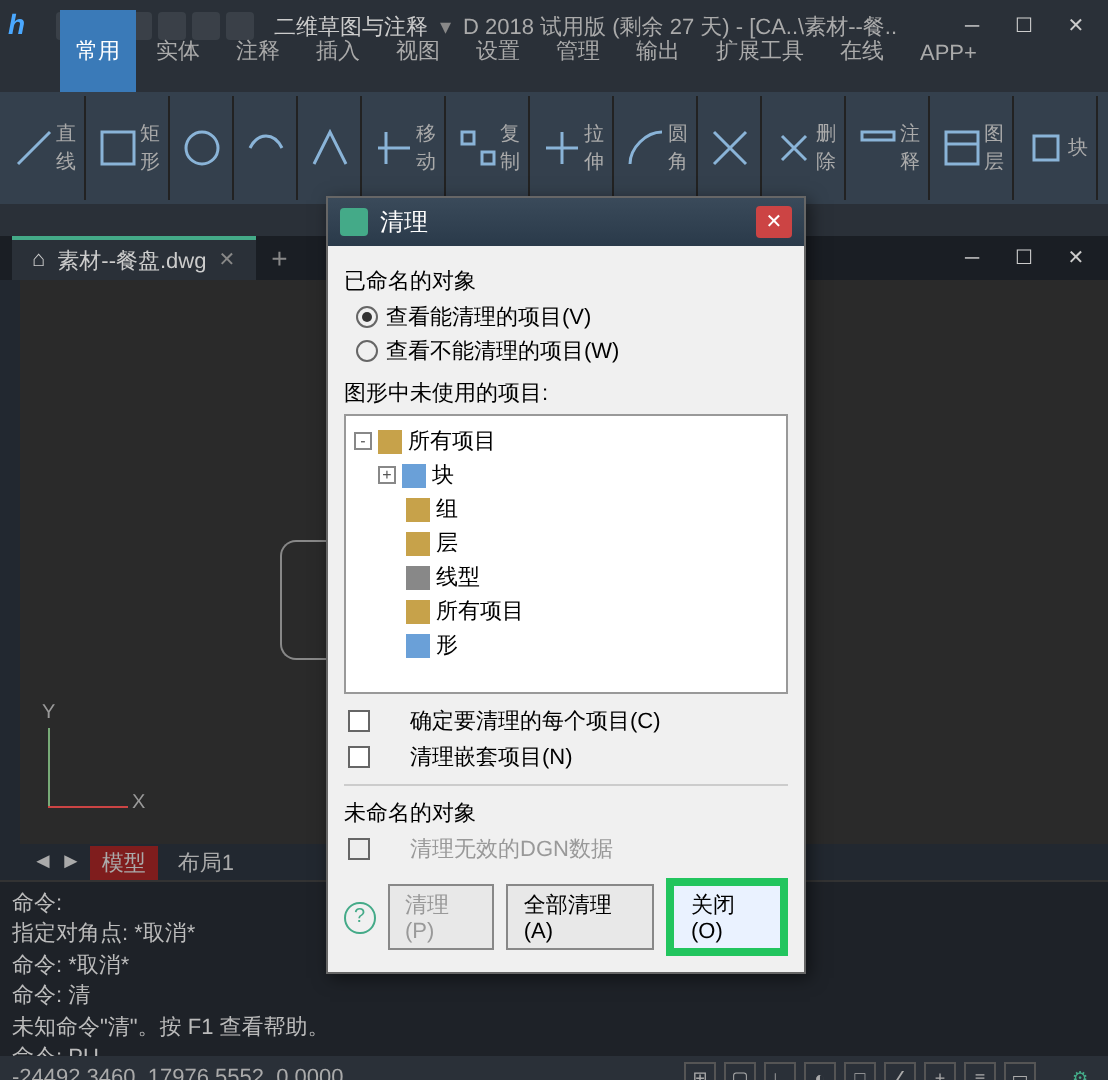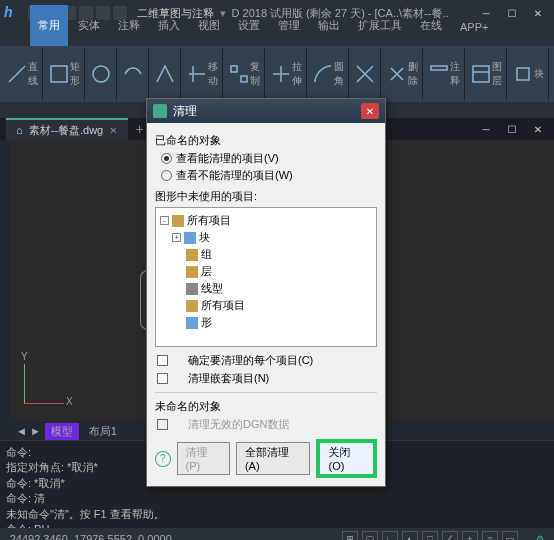--- a/index.html
+++ b/index.html
@@ -30,29 +30,29 @@
 .sidebar{width:10px;background:#222830}
 .canvas{flex:1;background:#2a2a2a;position:relative}
 .axis{position:absolute;bottom:18px;left:14px}
 .axis-y{position:absolute;bottom:0;left:0;width:1px;height:40px;background:#7a7}
 .axis-x{position:absolute;bottom:0;left:0;width:40px;height:1px;background:#c44}
 .axis-ly{position:absolute;bottom:42px;left:-3px;color:#999;font-size:10px}
 .axis-lx{position:absolute;bottom:-3px;left:42px;color:#999;font-size:10px}
 .sketch{position:absolute;top:130px;left:130px;width:30px;height:60px;border:1px solid #888;border-right:none;border-radius:8px 0 0 8px}
 .vtabs{height:18px;background:#222830;display:flex;align-items:center;padding-left:16px;gap:4px;font-size:10px;color:#aaa}
 .vtab{padding:1px 6px}
-.vtab.active{background:#6d28d9}
+.vtab.active{background:#7f1d1d}
 .cmd{height:88px;background:#1e2228;padding:4px 6px;font-size:11px;color:#bbb;line-height:1.4;overflow:hidden;border-top:1px solid #333}
 .cmd-line{white-space:nowrap}
 .status{height:22px;background:#2a3038;display:flex;align-items:center;padding:0 6px;gap:12px;font-size:10px;color:#aaa}
 .status-coords{flex:0 0 auto}
 .status-icons{margin-left:auto;display:flex;gap:4px;align-items:center}
 .sicon{width:16px;height:16px;border:1px solid #555;display:flex;align-items:center;justify-content:center;font-size:9px}
 
-.dialog{position:absolute;top:98px;left:146px;width:240px;background:#f0f0f0;border:1px solid #666;box-shadow:2px 2px 8px rgba(0,0,0,.5);color:#000}
+.dialog{position:absolute;top:98px;left:163px;width:240px;background:#f0f0f0;border:1px solid #666;box-shadow:2px 2px 8px rgba(0,0,0,.5);color:#000}
 .dlg-title{height:24px;background:linear-gradient(#3a4a5a,#2a3a4a);display:flex;align-items:center;padding:0 6px;color:#fff;gap:6px}
 .dlg-title-icon{width:14px;height:14px;background:#4a8;border-radius:2px}
 .dlg-title-text{flex:1;font-size:12px}
 .dlg-close{width:18px;height:16px;background:#c44;color:#fff;display:flex;align-items:center;justify-content:center;font-size:10px;border-radius:2px}
 .dlg-body{padding:6px 8px;font-size:11px}
 .grp-label{font-size:11px;margin:4px 0 3px}
 .radio-row{display:flex;align-items:center;gap:4px;margin:2px 0 2px 6px}
 .radio{width:11px;height:11px;border:1px solid #666;border-radius:50%;display:flex;align-items:center;justify-content:center}
 .radio.checked::after{content:"";width:5px;height:5px;background:#333;border-radius:50%}
 .tree{border:1px solid #999;background:#fff;height:140px;padding:4px;margin:2px 0 6px;overflow:auto}

